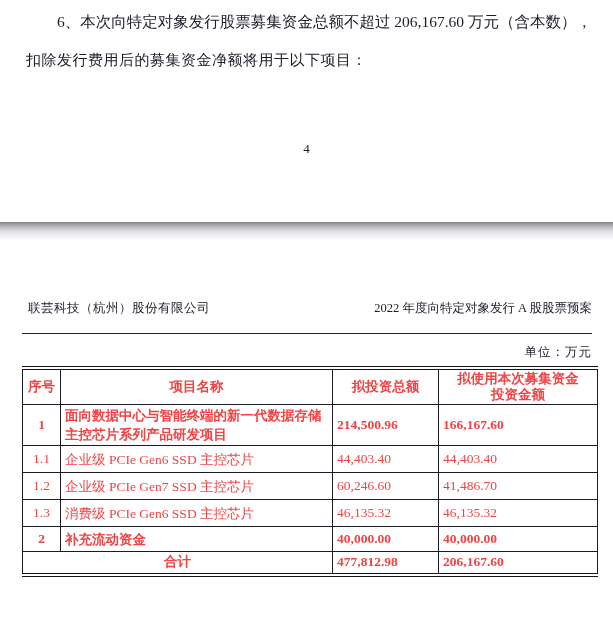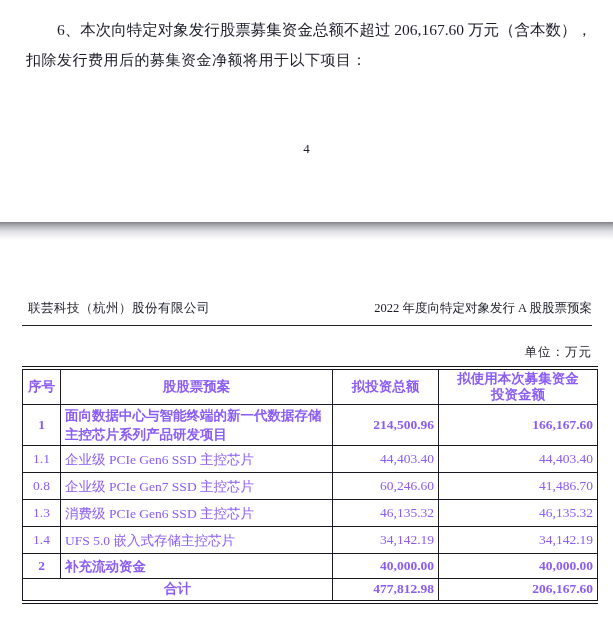--- a/index.html
+++ b/index.html
@@ -5,68 +5,68 @@
   html,body{margin:0;padding:0;}
   body{
     width:613px;height:617px;position:relative;overflow:hidden;
     background:#ffffff;color:#1c1c29;
     font-family:"Liberation Serif","DejaVu Serif",serif;
   }
   
   .para-line1{
     position:absolute;top:11px;left:57px;right:21px;
     font-size:15.5px;line-height:22px;
-    text-align:justify;text-align-last:justify;margin-top:8px;
+    text-align:justify;text-align-last:justify;
   }
   .para-line2{
     position:absolute;top:49px;left:26px;right:21px;
     font-size:15px;line-height:22px;letter-spacing:.5px;
   }
   .page-number{
     position:absolute;top:141px;left:0;width:100%;
     text-align:center;font-size:13px;
   }
   
   .page-separator{
     position:absolute;top:222px;left:0;width:613px;height:18px;
     background:linear-gradient(to bottom,
       #7e7e85 0%, #9a9aa1 10%, #c2c2c9 32%, #e2e2e7 55%,
       #efeff3 75%, #fafafc 92%, #ffffff 100%);
   }
   
   .running-header{
     position:absolute;top:300px;left:22px;right:21px;
     display:flex;justify-content:space-between;align-items:baseline;
-    border-bottom:1.5px solid #23232b;padding-bottom:8px;
+    border-bottom:1.5px solid #23232b;padding-bottom:16px;
     font-size:12.5px;
   }
   .running-header .company{padding-left:6px;letter-spacing:.5px;}
   .unit-note{
     position:absolute;top:344px;right:21px;font-size:12.5px;letter-spacing:1px;
   }
   
   table.projects{
     position:absolute;top:366px;left:22px;width:575px;
     border-collapse:collapse;table-layout:fixed;
-    font-size:13.5px;color:#8b5cf6;
+    font-size:13.5px;color:#ef4444;
     border-top:4px double #15151f;border-bottom:4px double #15151f;
     border-left:1px solid #15151f;border-right:1px solid #15151f;
   }
   table.projects th, table.projects td{
     border:1px solid #1a1a22;vertical-align:middle;padding:1px 4px;
   }
   table.projects th{font-weight:bold;text-align:center;line-height:16px;}
   tr.h-head{height:36px;}
   tr.h-main{height:40px;}
   tr.h-sub{height:27px;}
   tr.h-row2{height:25px;}
   tr.h-total{height:23px;}
   td.c-no{text-align:center;}
   td.c-name{text-align:left;padding-left:10px;padding-right:6px;line-height:19px;}
-  td.c-money{text-align:right;padding-right:8px;}
+  td.c-money{text-align:left;padding-right:8px;}
   tr.bold td{font-weight:bold;}
   td.c-total-label{text-align:center;font-weight:bold;}
 </style>
 </head>
 <body>
 
 <div class="para-line1">6、本次向特定对象发行股票募集资金总额不超过 206,167.60 万元（含本数），</div>
 <div class="para-line2">扣除发行费用后的募集资金净额将用于以下项目：</div>
 <div class="page-number">4</div>
 
@@ -82,21 +82,21 @@
 <table class="projects">
   <colgroup>
     <col style="width:38px">
     <col style="width:272px">
     <col style="width:106px">
     <col style="width:159px">
   </colgroup>
   <tbody>
     <tr class="h-head">
       <th>序号</th>
-      <th>股股票预案</th>
+      <th>项目名称</th>
       <th>拟投资总额</th>
       <th>
         <div>拟使用本次募集资金</div>
         <div>投资金额</div>
       </th>
     </tr>
 
     <tr class="h-main bold">
       <td class="c-no">1</td>
       <td class="c-name">面向数据中心与智能终端的新一代数据存储主控芯片系列产品研发项目</td>
@@ -105,39 +105,33 @@
     </tr>
 
     <tr class="h-sub">
       <td class="c-no">1.1</td>
       <td class="c-name">企业级 PCIe Gen6 SSD 主控芯片</td>
       <td class="c-money">44,403.40</td>
       <td class="c-money">44,403.40</td>
     </tr>
 
     <tr class="h-sub">
-      <td class="c-no">0.8</td>
+      <td class="c-no">1.2</td>
       <td class="c-name">企业级 PCIe Gen7 SSD 主控芯片</td>
       <td class="c-money">60,246.60</td>
       <td class="c-money">41,486.70</td>
     </tr>
 
     <tr class="h-sub">
       <td class="c-no">1.3</td>
       <td class="c-name">消费级 PCIe Gen6 SSD 主控芯片</td>
       <td class="c-money">46,135.32</td>
       <td class="c-money">46,135.32</td>
     </tr>
 
-    <tr class="h-sub">
-      <td class="c-no">1.4</td>
-      <td class="c-name">UFS 5.0 嵌入式存储主控芯片</td>
-      <td class="c-money">34,142.19</td>
-      <td class="c-money">34,142.19</td>
-    </tr>
 
     <tr class="h-row2 bold">
       <td class="c-no">2</td>
       <td class="c-name">补充流动资金</td>
       <td class="c-money">40,000.00</td>
       <td class="c-money">40,000.00</td>
     </tr>
 
     <tr class="h-total bold">
       <td class="c-total-label" colspan="2">合计</td>

